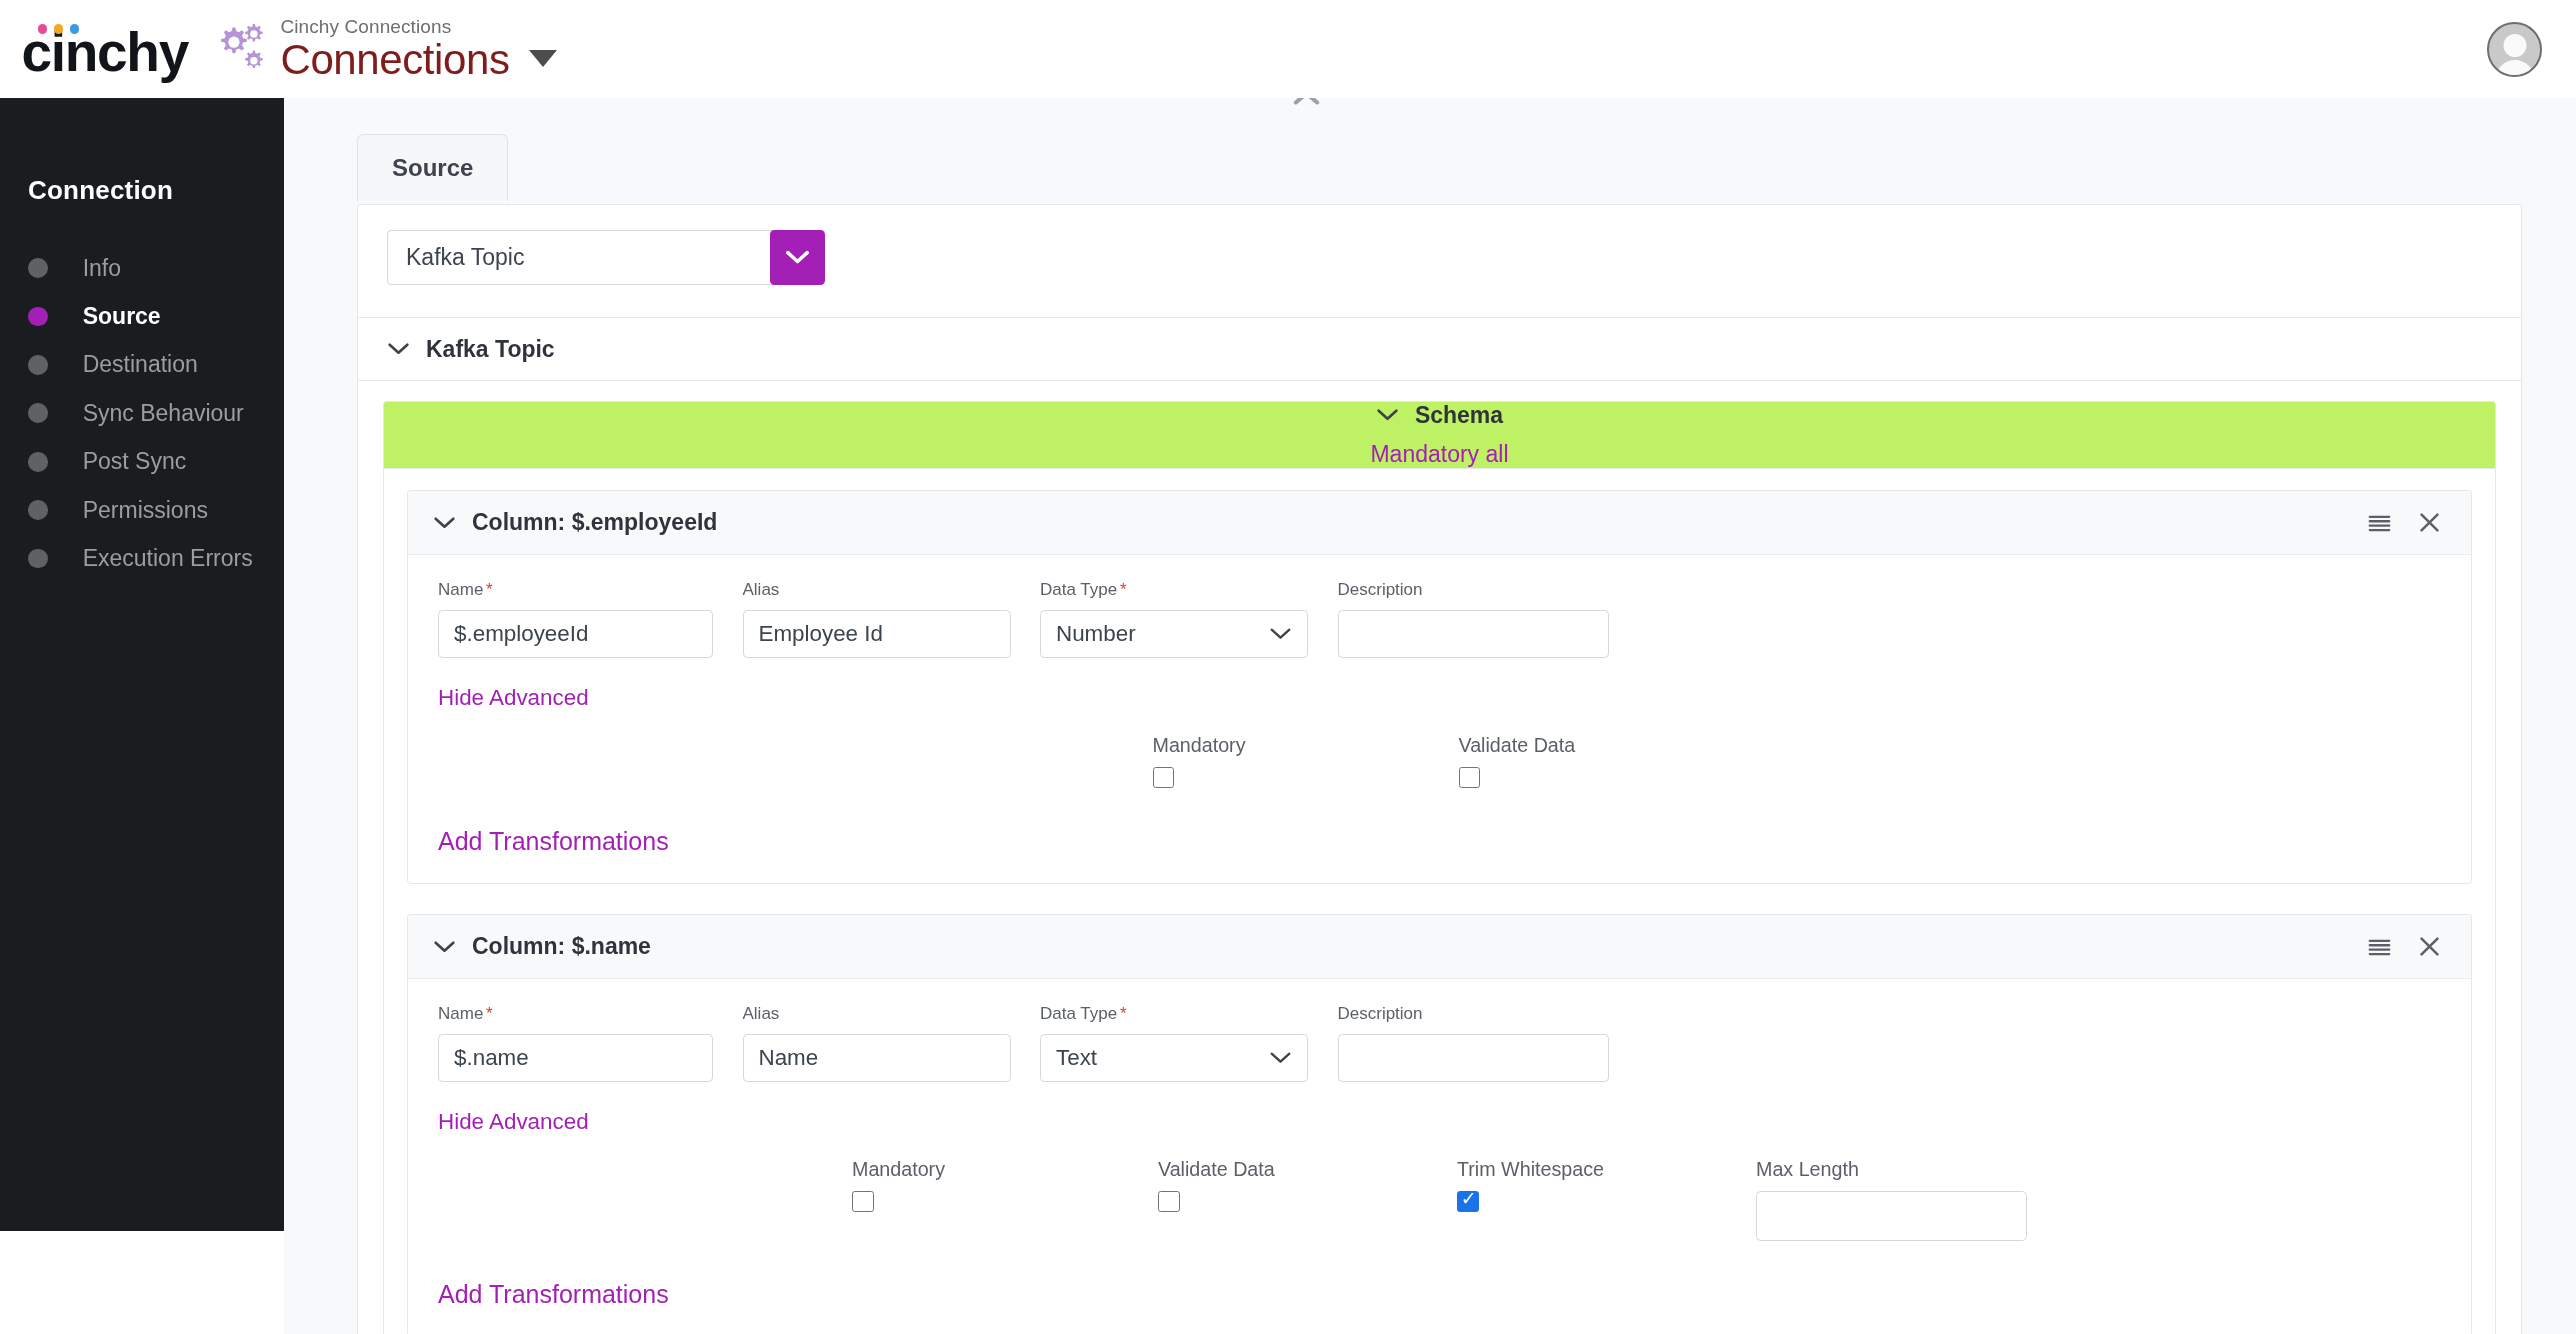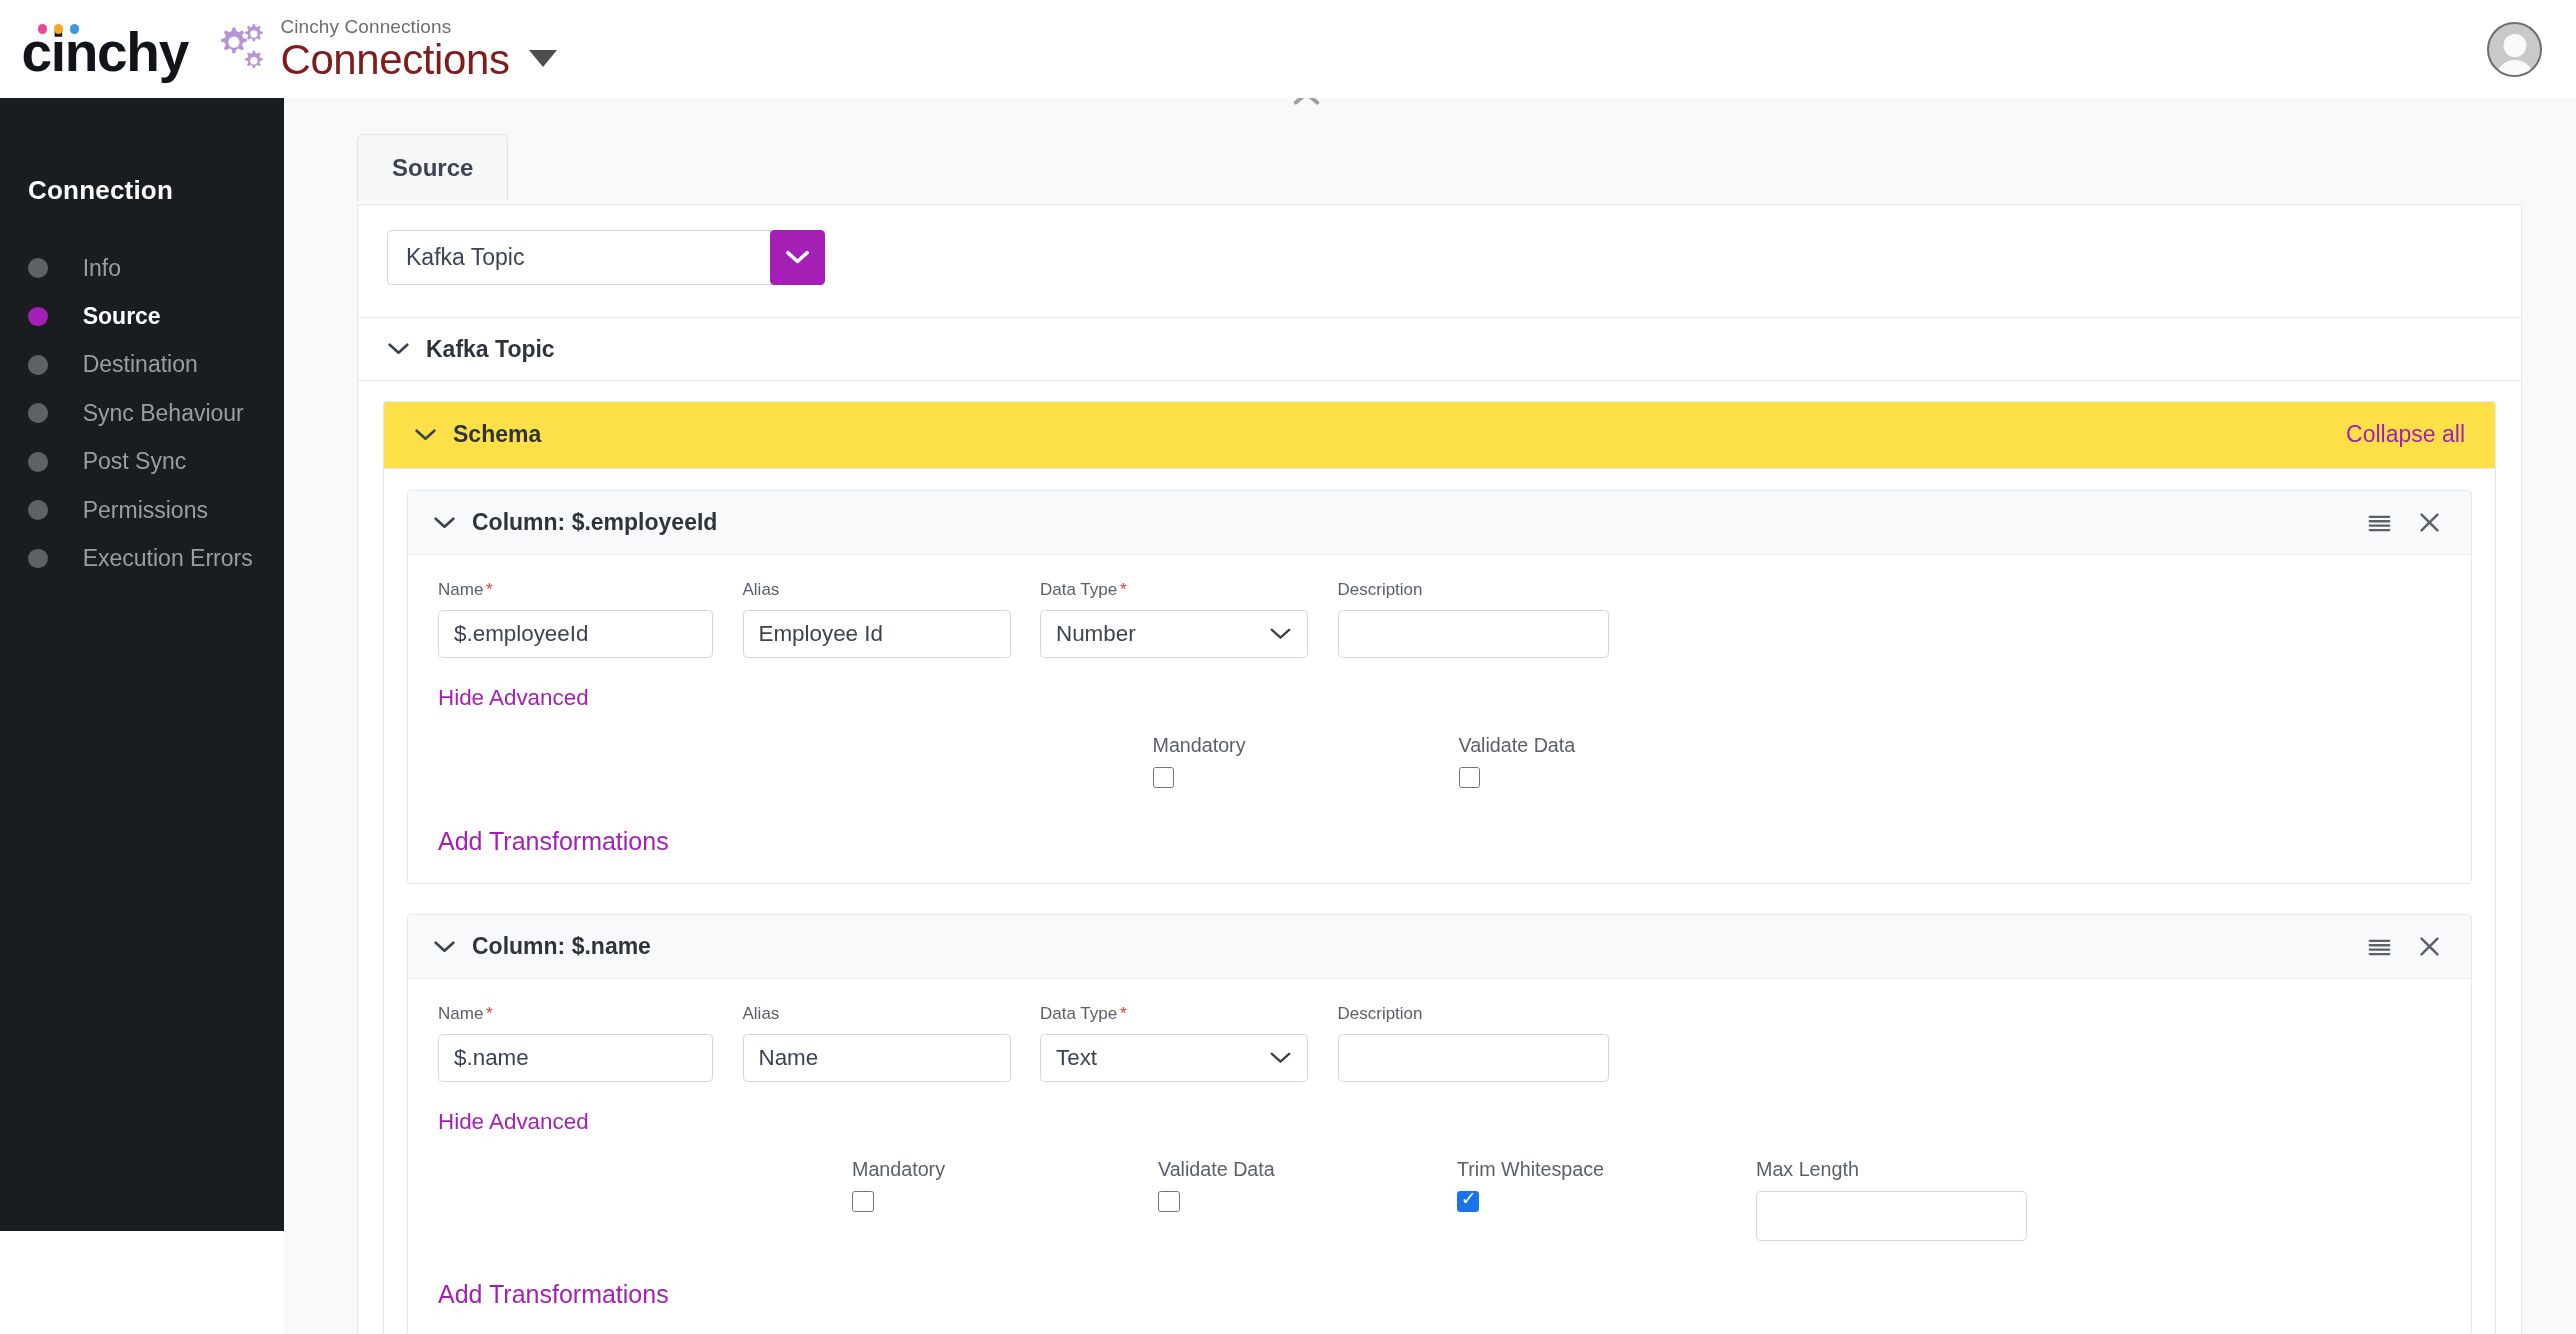--- a/index.html
+++ b/index.html
@@ -105,23 +105,24 @@
   .section-bar {
     margin:32px 0 0 0; height:64px;
     border-top:0.9px solid #e6e9ed; border-bottom:0.9px solid #e6e9ed;
     background:#fff; display:flex; align-items:center; padding-left:29px;
   }
   .chev { margin-right:16px; display:flex; align-items:center; cursor:pointer; }
   .section-bar-title { font-size:23px; color:#2f343c; font-weight:700; }
 
   .schema-wrap { padding:19.7px 25px 0 25px; }
   .schema-head {
-    background:#fde047; border:0.9px solid #e4e8ec; border-radius:3.6px 3.6px 0 0;
+    background:#bef264; border:0.9px solid #e4e8ec; border-radius:3.6px 3.6px 0 0;
     height:68px; display:flex; align-items:center; padding:0 30px;
     justify-content:space-between;
+    flex-direction:column;
   }
   .schema-head-left { display:flex; align-items:center; }
   .schema-title { font-size:23px; color:#2f343c; font-weight:700; }
   .collapse-all { font-size:23px; color:#a41fb5; cursor:pointer; }
 
   .schema-body {
     border:0.9px solid #e4e8ec; border-top:none; border-radius:0 0 3.6px 3.6px;
     padding:21.5px 23px 23px 23px; background:#fff;
   }
 
@@ -290,21 +291,21 @@
     <div class="schema-wrap">
       <div class="schema-head">
         <div class="schema-head-left">
           <span class="chev">
             <svg width="23" height="14.3" viewBox="0 0 26 16">
               <path d="M3 3 L13 12 L23 3" stroke="#3d434b" stroke-width="3" fill="none" stroke-linecap="round" stroke-linejoin="round"></path>
             </svg>
           </span>
           <span class="schema-title">Schema</span>
         </div>
-        <span class="collapse-all">Collapse all</span>
+        <span class="collapse-all">Mandatory all</span>
       </div>
 
       <div class="schema-body">
 
         <div class="col-card">
           <div class="col-head">
             <div class="col-head-left">
               <span class="chev">
                 <svg width="23" height="14.3" viewBox="0 0 26 16">
                   <path d="M3 3 L13 12 L23 3" stroke="#3d434b" stroke-width="3" fill="none" stroke-linecap="round" stroke-linejoin="round"></path>

